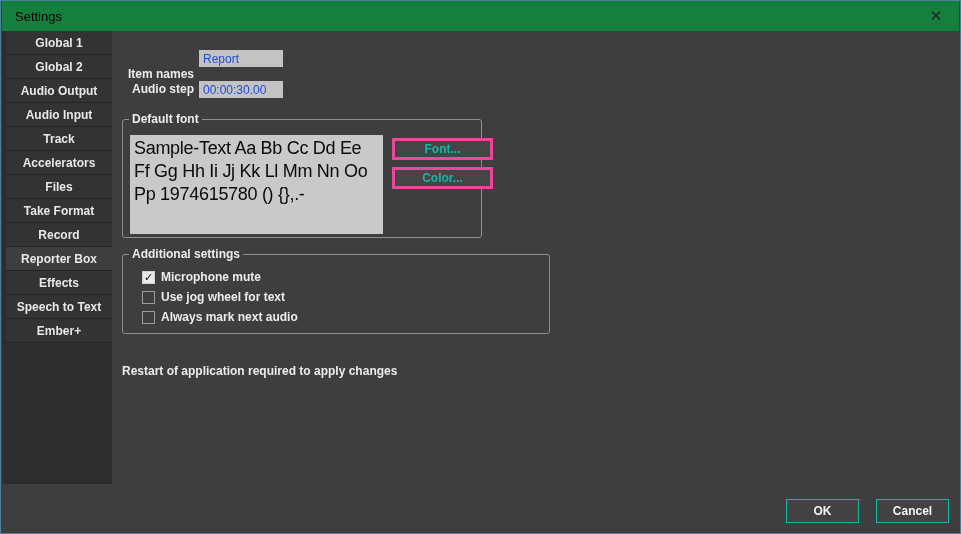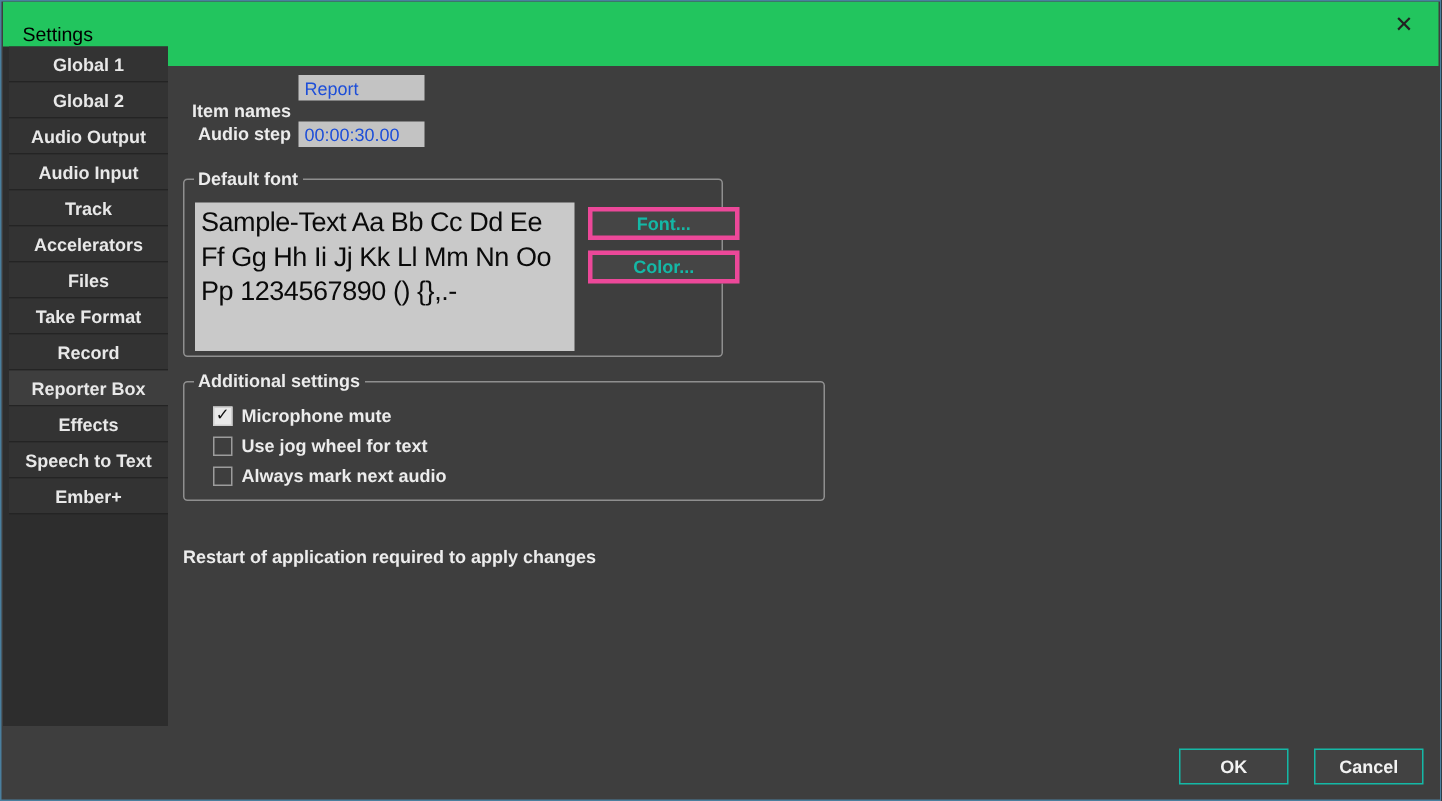--- a/index.html
+++ b/index.html
@@ -9,22 +9,22 @@
   .window {
     position: relative;
     width: 961px; height: 534px;
     background: #3e3e3e;
     border: 1px solid #4a7f9e;
     overflow: hidden;
   }
 
   
   .titlebar {
-    position: absolute; left: 1px; right: 1px; top: 0; height: 43px;
-    background: #22c55e;
+    position: absolute; left: 1px; right: 1px; top: 0; height: 30px;
+    background: #15803d;
     display: flex; align-items: center;
   }
   .titlebar .title {
     margin-left: 13px; font-size: 13px; color: #000000;
   }
   .titlebar .close {
     position: absolute; right: 0; top: 0; width: 46px; height: 30px;
     display: flex; align-items: center; justify-content: center;
     font-size: 15px; color: #222; cursor: pointer;
   }
@@ -160,21 +160,21 @@
   <div class="main">
 
     <span class="field-label" id="lbl-item-names">Item names</span>
     <input class="field-input" id="inp-item-names" type="text" value="Report" style="">
 
     <span class="field-label" id="lbl-time-step">Audio step</span>
     <input class="field-input" id="inp-time-step" type="text" value="00:00:30.00" style="">
 
     <fieldset id="fs-default-font">
       <legend>Default font</legend>
-      <div class="font-sample">Sample-Text Aa Bb Cc Dd Ee Ff Gg Hh Ii Jj Kk Ll Mm Nn Oo Pp 1234567890 () {},.-</div>
+      <div class="font-sample">Sample-Text Aa Bb Cc Dd Ee Ff Gg Hh Ii Jj Kk Ll Mm Nn Oo Pp 1974615780 () {},.-</div>
       <button class="side-btn" id="btn-font">Font...</button>
       <button class="side-btn" id="btn-color">Color...</button>
     </fieldset>
 
     <fieldset id="fs-additional">
       <legend>Additional settings</legend>
       <div class="check-rows" id="check-rows">
           <div class="check-row">
             <span class="checkbox checked">✓</span>
             <span class="check-label">Microphone mute</span>

